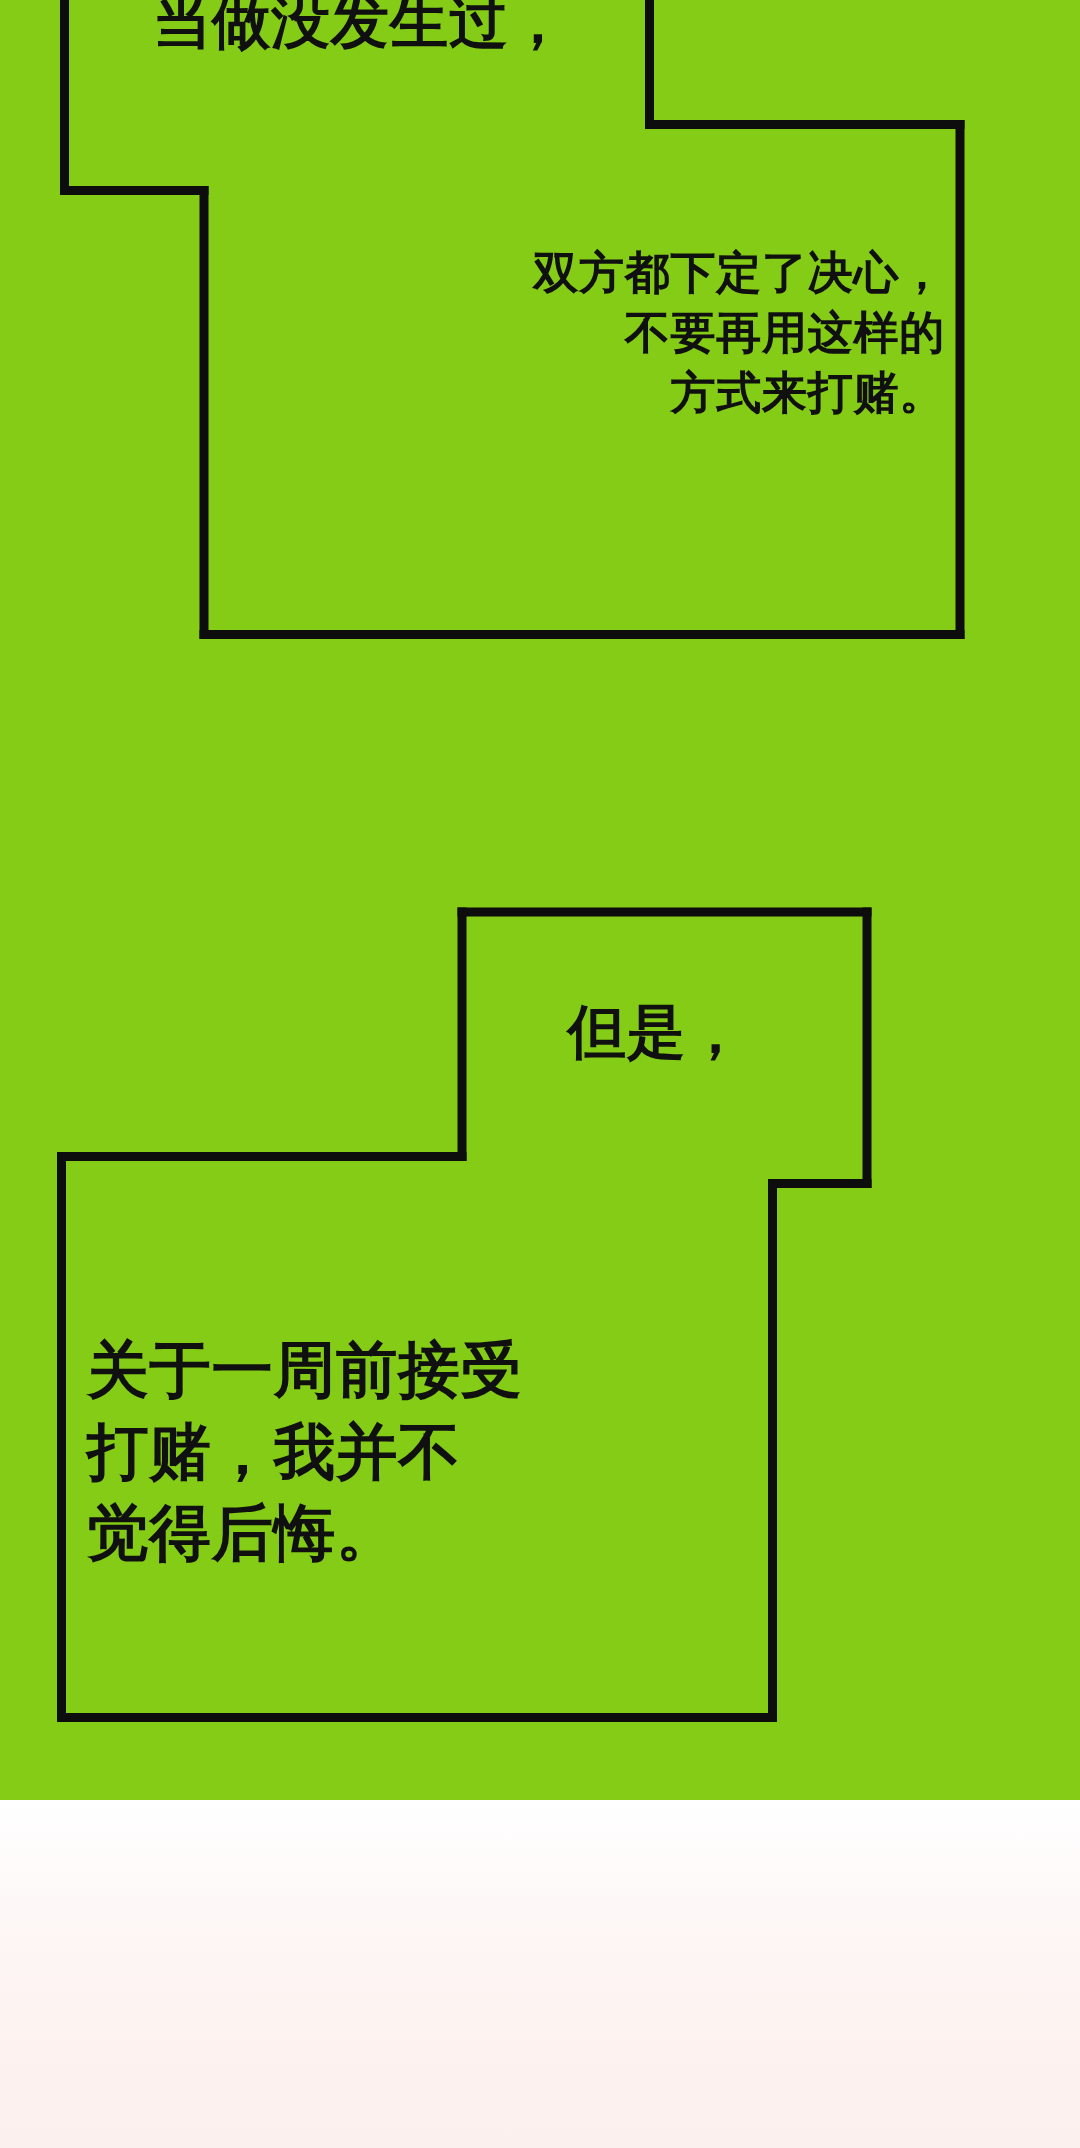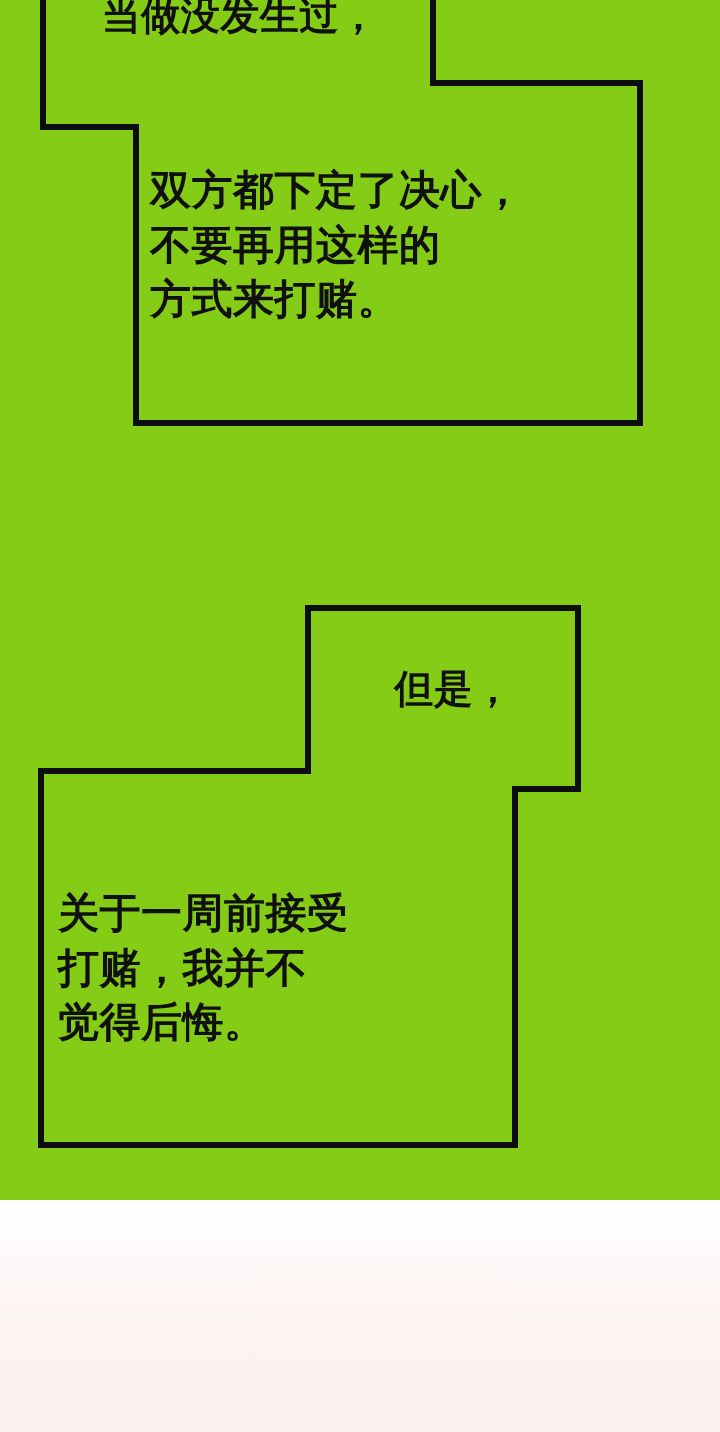--- a/index.html
+++ b/index.html
@@ -61,31 +61,30 @@
     left: 60px;
     top: -8px;
     width: 360px;
     font-size: 39px;
     text-align: center;
   }
   .t-panel1-b {
     left: 150px;
     top: 163px;
     width: 480px;
-    font-size: 41px;
-    text-align: left;
+    font-size: 30px;
+    text-align: right;
     line-height: 1.33;
   }
   .t-panel2-a {
     left: 305px;
     top: 665px;
     width: 265px;
     font-size: 39px;
     text-align: center;
-    margin-left: 16px;
   }
   .t-panel2-b {
     left: 58px;
     top: 886px;
     width: 415px;
     font-size: 41px;
     line-height: 1.33;
   }
 </style>
 </head>

